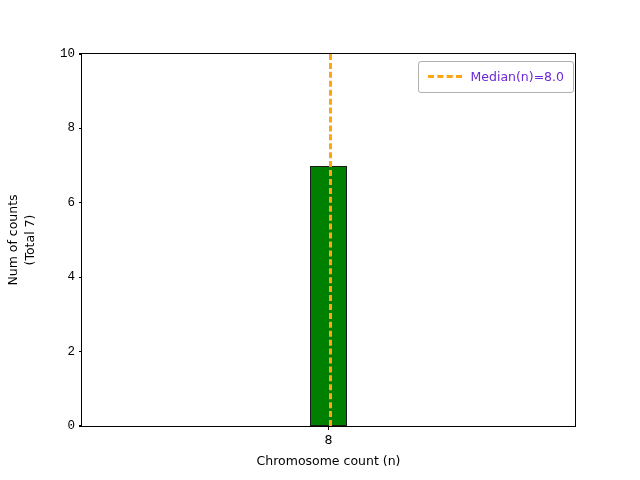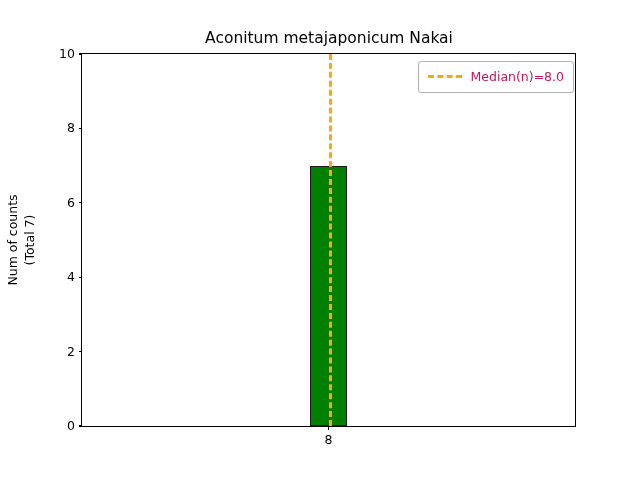--- a/index.html
+++ b/index.html
@@ -64,20 +64,21 @@
     background: #000;
   }
   .ytick .ticklabel {
     position: absolute;
     right: 7px;
     top: -8px;
     font-size: 12.5px;
     line-height: 16px;
     white-space: nowrap;
     text-align: center;
+    font-family: Liberation Mono, monospace;
   }
 
   
   .xtick {
     position: absolute;
     top: 100%;
     width: 0;
     height: 0;
   }
   .xtick .tickmark {
@@ -164,29 +165,28 @@
     width: 34px;
     height: 0;
     border-top: 3px dashed #ffa510;
     flex: none;
   }
   #legend-text {
     font-size: 12.5px;
     line-height: 17px;
     text-align: right;
     white-space: nowrap;
-    color: #be185d;
+    color: #6d28d9;
   }
 </style>
 </head>
 <body>
 
 <div id="figure">
 
-  <div id="chart-title">Aconitum metajaponicum Nakai</div>
 
   <div id="plot-area">
 
     <div class="ytick" style="top:100%;">
       <span class="tickmark"></span>
       <span class="ticklabel">0</span>
     </div>
     <div class="ytick" style="top:80%;">
       <span class="tickmark"></span>
       <span class="ticklabel">2</span>
@@ -219,20 +219,21 @@
 
     <div id="legend">
       <span id="legend-handle"></span>
       <span id="legend-text">
         <span>Median(n)=8.0</span><br>
       </span>
     </div>
 
   </div>
 
+  <div id="xlabel">Chromosome count (n)</div>
 
   <div id="ylabel">
     <span class="ylabel-inner">
       <span>Num of counts</span><br>
       <span>(Total 7)</span>
     </span>
   </div>
 
 </div>
 

